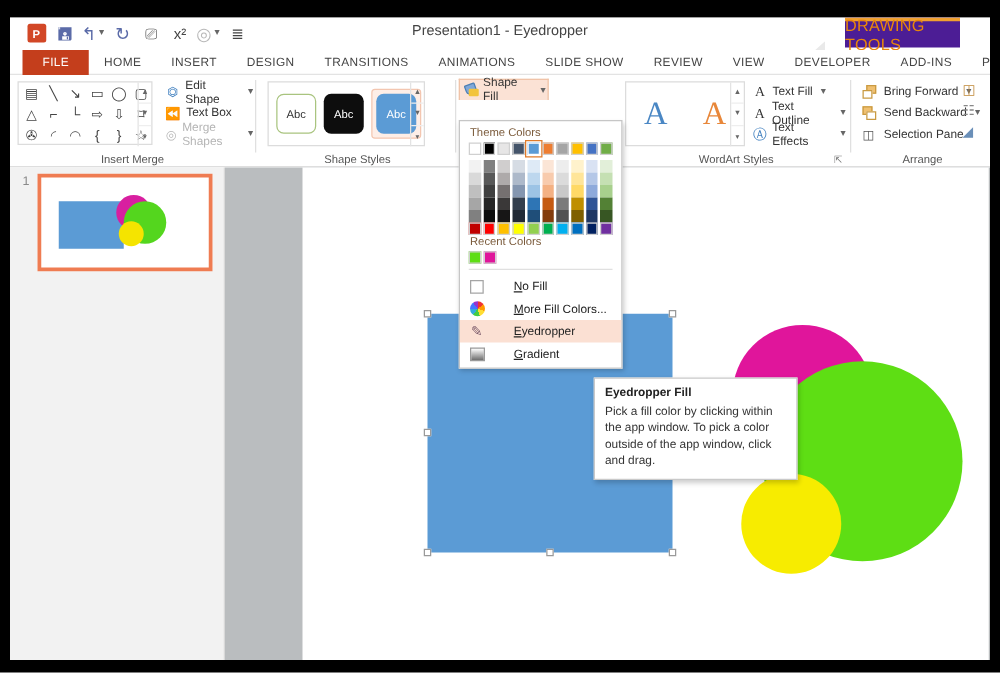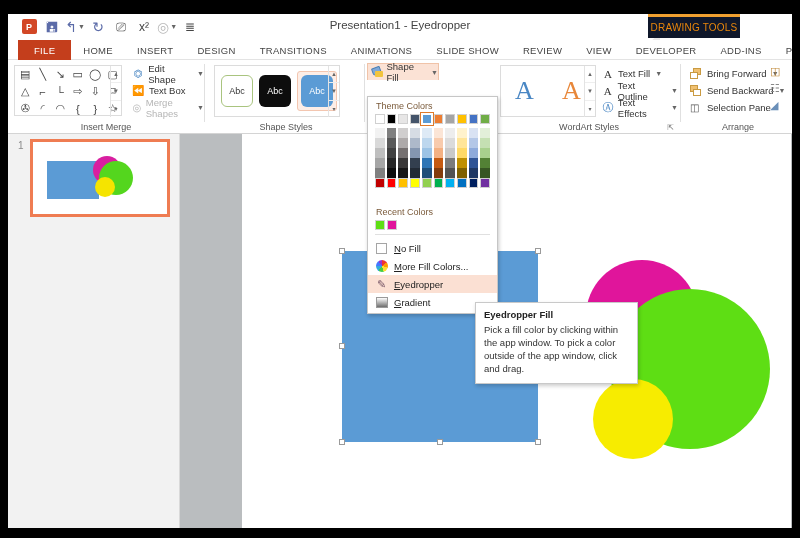--- a/index.html
+++ b/index.html
@@ -20,24 +20,24 @@
   .qat-btn { width:22px; height:21px; display:flex; align-items:center; justify-content:center; cursor:default; }
   .pplogo { width:15px; height:15px; background:#d24726; border-radius:2px; color:#fff;
             font-size:9px; font-weight:bold; display:flex; align-items:center; justify-content:center; }
   .ico { font-size:14px; color:#5b6ba8; line-height:1; }
   .ico-gray { color:#b9b9b9; }
   .ico-dark { color:#444; font-size:12px; }
   .caret { font-size:7px; color:#666; margin-left:1px; }
   .title-text { position:absolute; left:0; right:0; top:5px; text-align:center;
                 font-size:11.5px; color:#444; }
   .ctx-tab-head {
-    position:absolute; right:52px; top:0; width:92px; height:24px;
-    background:#0f172a; border-top:3px solid #f0a030;
+    position:absolute; right:24px; top:0; width:92px; height:24px;
+    background:#4c1d95; border-top:3px solid #f0a030;
     display:flex; align-items:center; justify-content:center;
-    font-size:10px; color:#e8860b; letter-spacing:.2px;
+    font-size:13px; color:#e8860b; letter-spacing:.2px;
   }
   .ctx-notch { position:absolute; right:132px; top:19px; width:10px; height:9px;
                background:#e9e9e9; clip-path:polygon(100% 0,100% 100%,0 100%); }
 
   
   .tabstrip { position:relative; height:20px; background:#fff; border-bottom:1px solid #e3e3e3; }
   .tabs { display:flex; align-items:stretch; height:20px; padding-left:10px; }
   .tab { font-size:9.5px; color:#444; padding:0 12px; display:flex; align-items:center;
          letter-spacing:.3px; white-space:nowrap; }
   .tab.file { background:#c43e1c; color:#fff; padding:0 16px; }
@@ -131,21 +131,21 @@
     z-index:50; padding-bottom:2px;
   }
   .menu-head { font-size:9px; color:#7a5a3a; padding:4px 0 3px 8px; }
   .swatch-grid { padding:0 7px; }
   .srow { display:flex; gap:2px; }
   .sw { width:10px; height:10px; border:1px solid #d0d0d0; }
   .sw.sel { outline:1px solid #e07b2a; outline-offset:1px; border-color:#fff; }
   .srow.variants .sw { border:none; width:10px; height:10px; }
   .gapv { height:4px; }
   .menu-sep { height:1px; background:#e0e0e0; margin:4px 7px; }
-  .mitem { display:flex; align-items:center; height:18px; padding-left:7px; gap:6px; font-size:9.5px; color:#222; }
+  .mitem { display:flex; align-items:center; height:18px; padding-left:7px; gap:23px; font-size:9.5px; color:#222; }
   .mitem.hl { background:#fbe0d3; }
   .mi-ico { width:13px; height:13px; display:flex; align-items:center; justify-content:center; font-size:9px; }
   .nofill-box { width:11px; height:11px; background:#fff; border:1px solid #a5a5a5; }
   .wheel { width:12px; height:12px; border-radius:50%;
            background:conic-gradient(#e33 0 15%, #f90 0 30%, #fd3 0 45%, #4c4 0 60%, #3ad 0 75%, #47f 0 90%, #93c 0 100%); }
   .pic-ico { width:12px; height:10px; background:#cfe3f5; border:1px solid #8fb4d4; position:relative; }
   .pic-ico::after { content:""; position:absolute; left:1px; bottom:0; width:0; height:0;
                     border-left:4px solid transparent; border-right:4px solid transparent; border-bottom:5px solid #6f9f5f; }
   .grad-ico { width:12px; height:11px; background:linear-gradient(#ffffff,#6e6e6e); border:1px solid #9a9a9a; }
   .tex-ico { width:12px; height:11px; background:#e8eef4; border:1px solid #96a9bb; }
@@ -482,21 +482,21 @@
           <div class="sw" style="background: rgb(255, 255, 0);"></div>
           <div class="sw" style="background: rgb(146, 208, 80);"></div>
           <div class="sw" style="background: rgb(0, 176, 80);"></div>
           <div class="sw" style="background: rgb(0, 176, 240);"></div>
           <div class="sw" style="background: rgb(0, 112, 192);"></div>
           <div class="sw" style="background: rgb(0, 32, 96);"></div>
           <div class="sw" style="background: rgb(112, 48, 160);"></div>
         </div>
     </div>
 
-    <div class="menu-head" style="padding-top:19px;">Recent Colors</div>
+    <div class="menu-head" style="padding-top:0;">Recent Colors</div>
     <div class="swatch-grid">
       <div class="srow" id="recent-row">
           <div class="sw" style="background: rgb(94, 222, 20);"></div>
           <div class="sw" style="background: rgb(224, 21, 155);"></div>
         </div>
     </div>
 
     <div class="menu-sep"></div>
 
     <div class="mitem">

